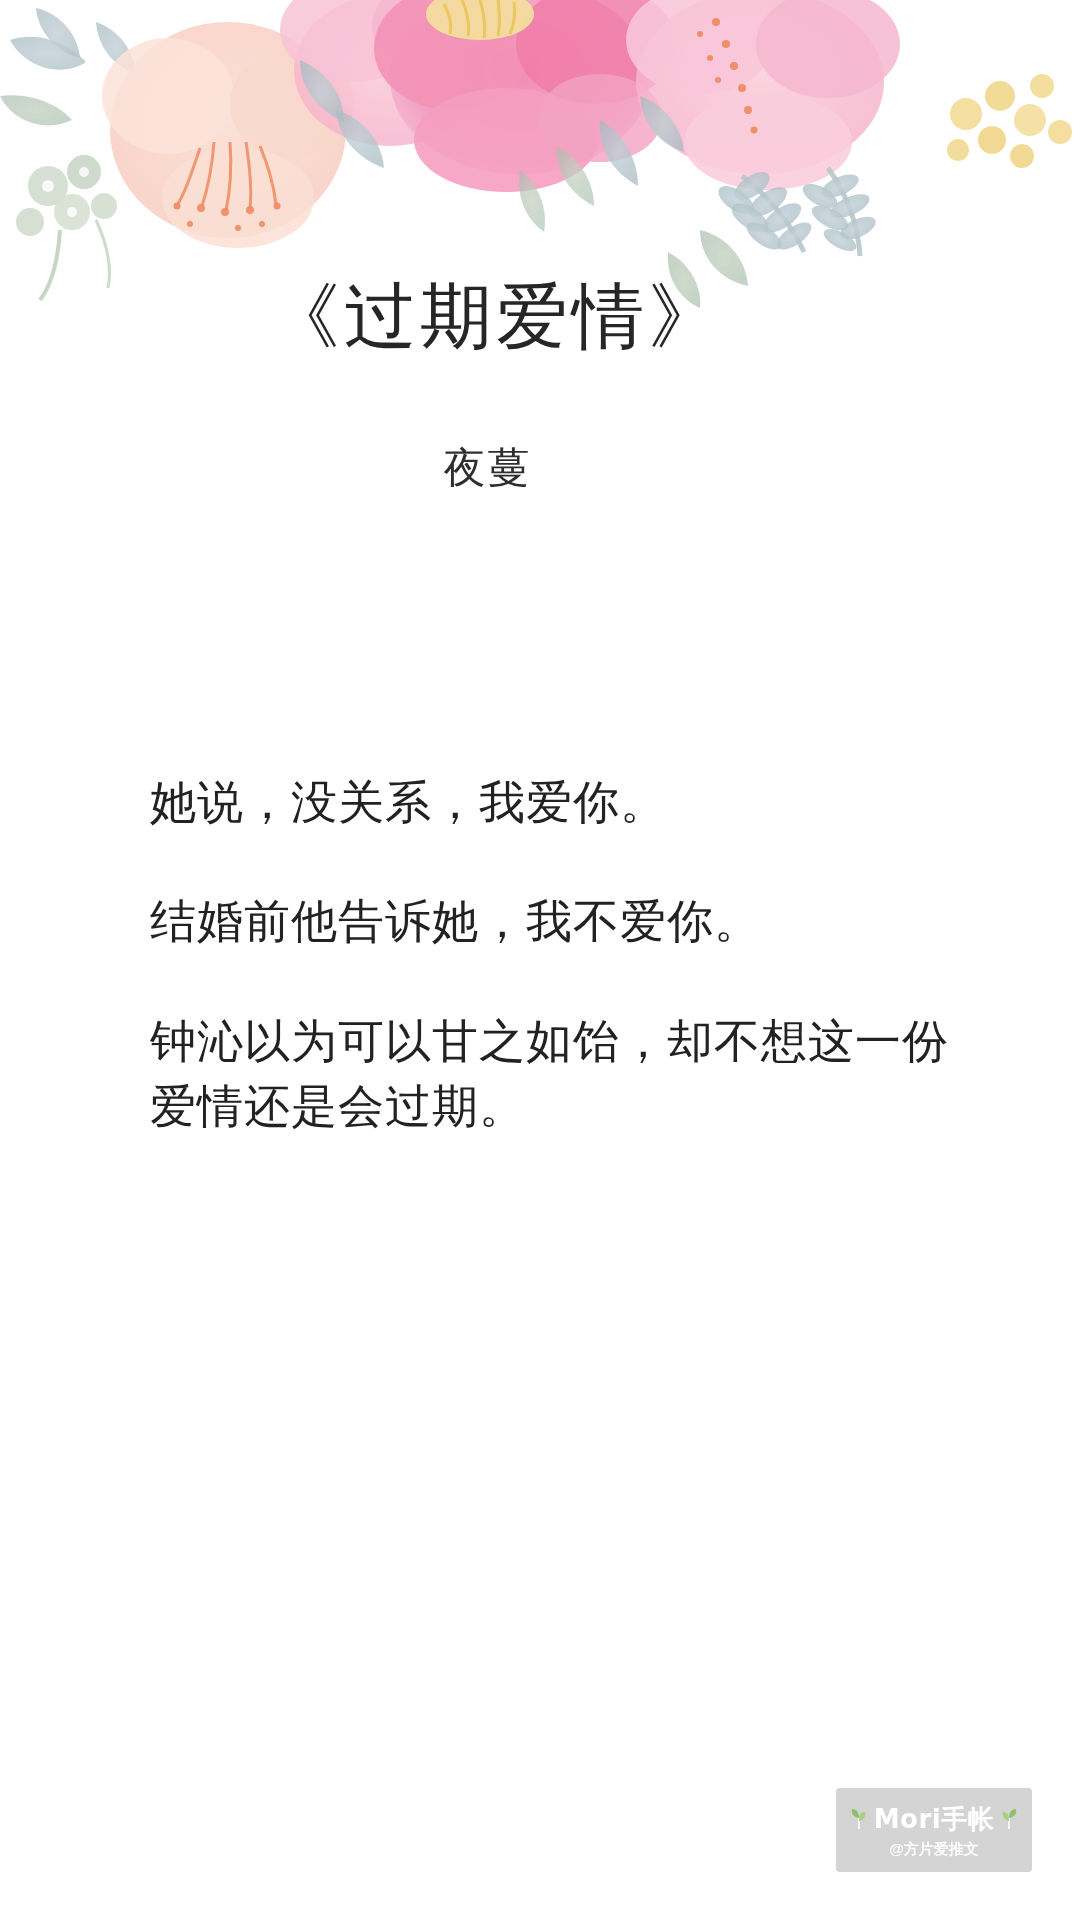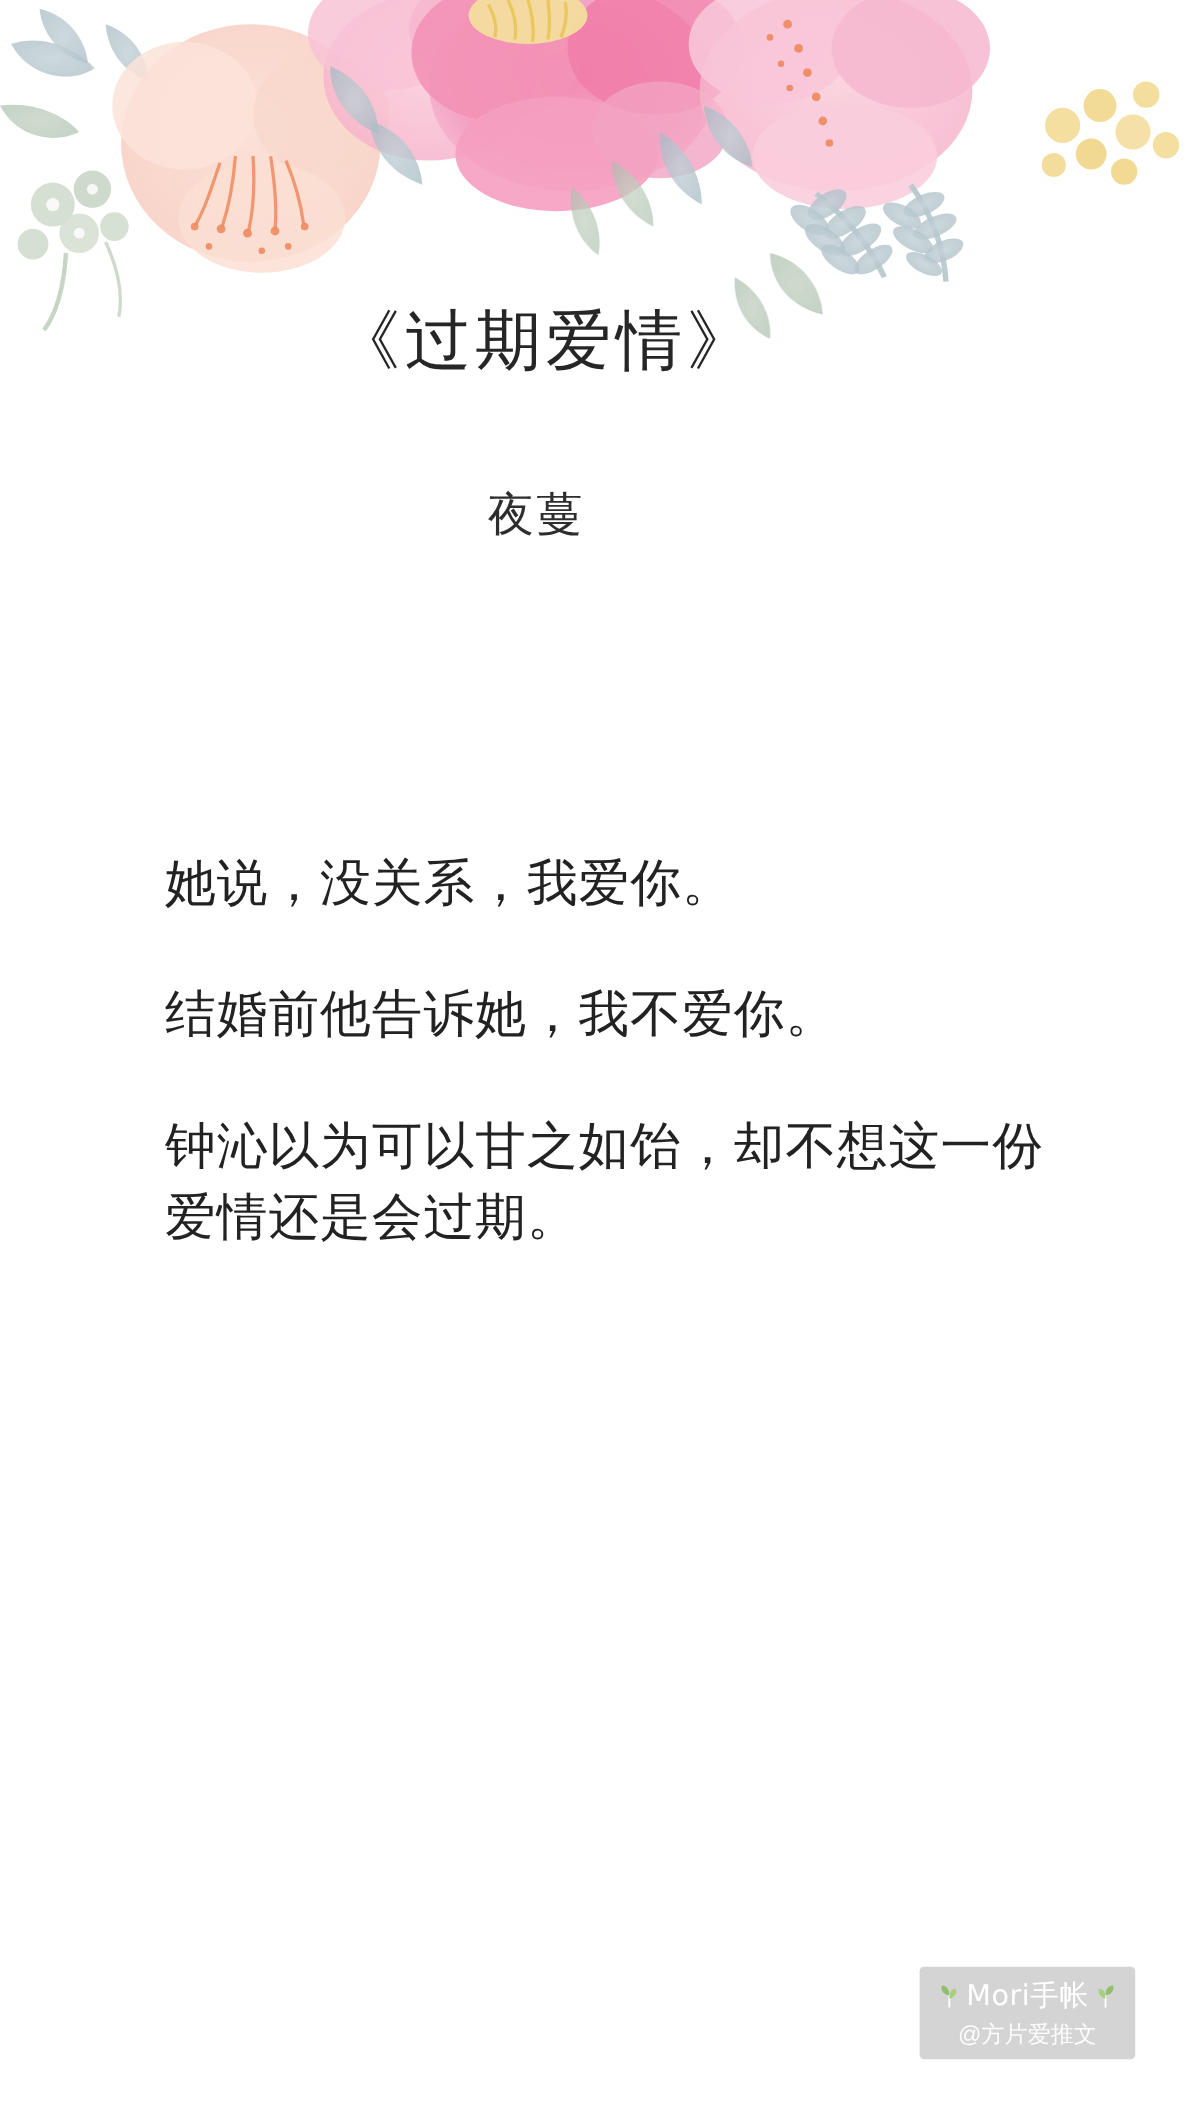--- a/index.html
+++ b/index.html
@@ -36,21 +36,21 @@
     left: 0;
     width: 1080px;
   }
 
   .title {
     position: absolute;
     top: 280px;
     left: 0;
     width: 992px;
     text-align: center;
-    font-size: 60px;
+    font-size: 72px;
     letter-spacing: 4px;
     font-weight: 400;
     color: #262626;
     line-height: 1;
   }
 
   .author {
     position: absolute;
     top: 440px;
     left: 0;
@@ -87,34 +87,35 @@
     top: 1788px;
     width: 196px;
     height: 84px;
     background: rgba(176, 176, 176, 0.55);
     border-radius: 4px;
     display: flex;
     flex-direction: column;
     align-items: center;
     justify-content: center;
     color: #ffffff;
+    font-weight: bold;
   }
   .watermark-row {
     display: flex;
     align-items: center;
     justify-content: center;
     gap: 6px;
   }
   .wm-title {
     font-size: 26px;
     letter-spacing: 0.5px;
     font-family: "DejaVu Sans", sans-serif;
   }
   .wm-sub {
-    font-size: 21px;
+    font-size: 15px;
     margin-top: 3px;
     opacity: 0.95;
   }
   .leaf-icon {
     width: 18px;
     height: 22px;
     display: inline-block;
   }
 </style>
 </head>

